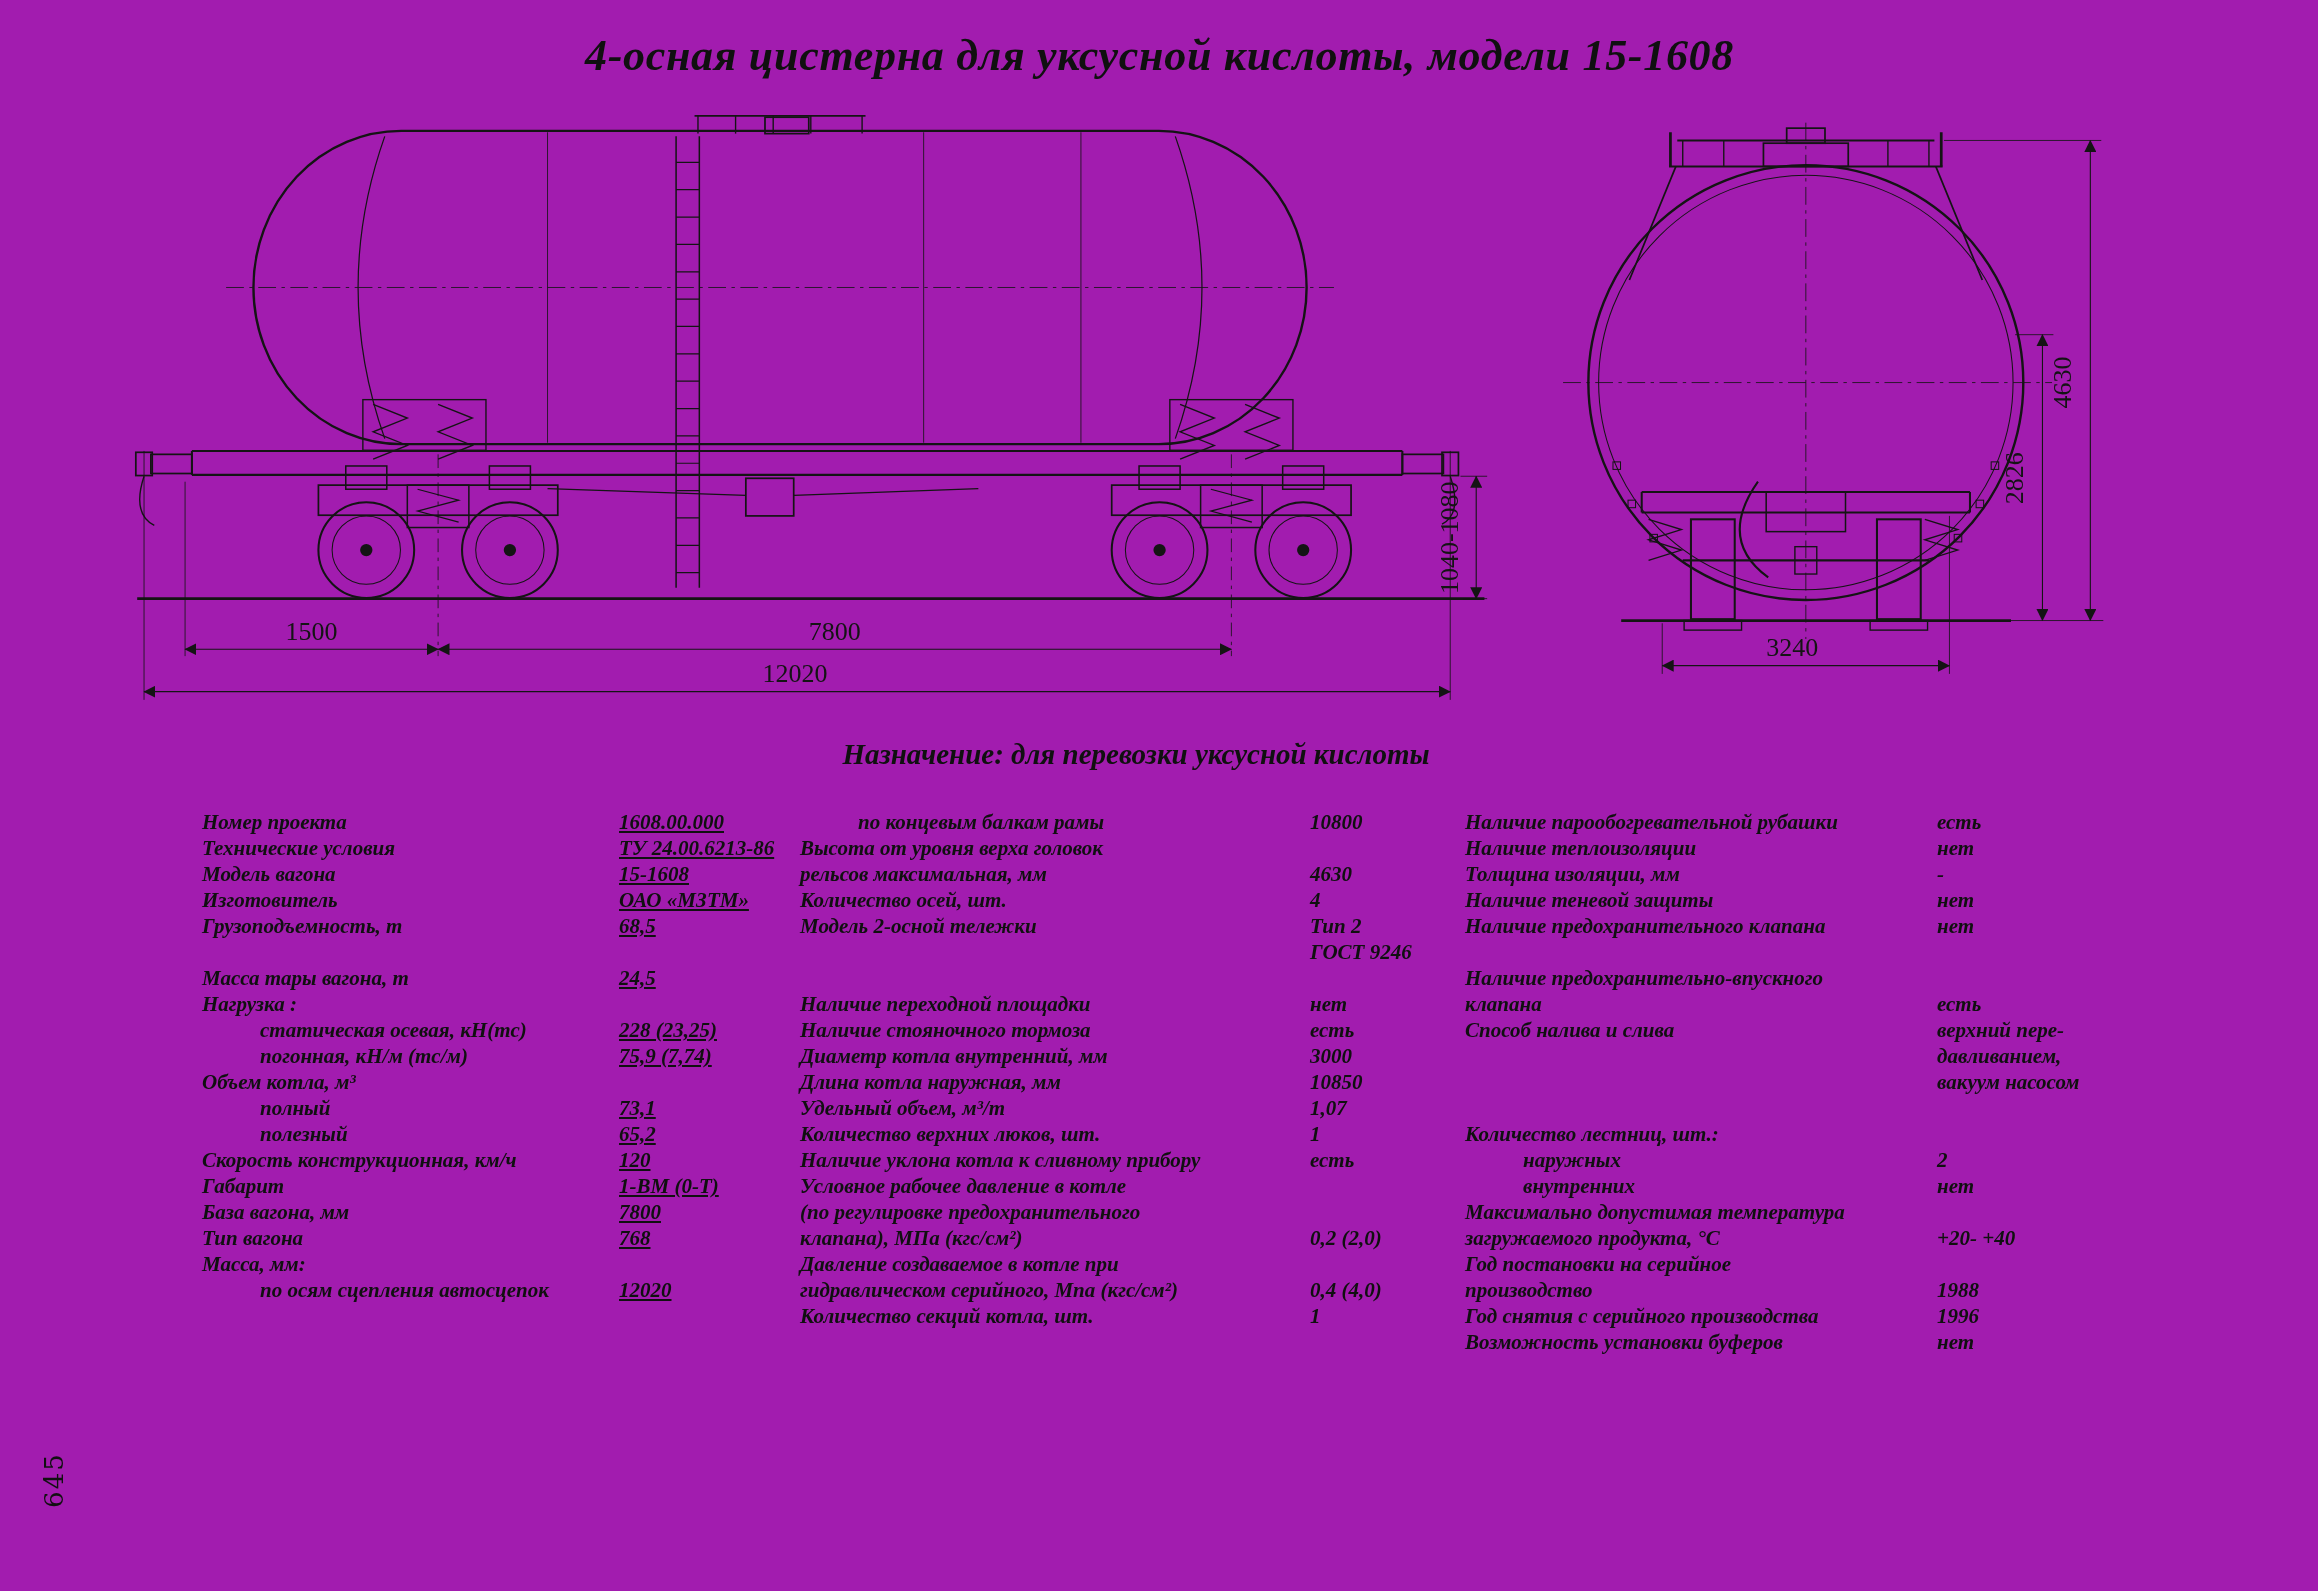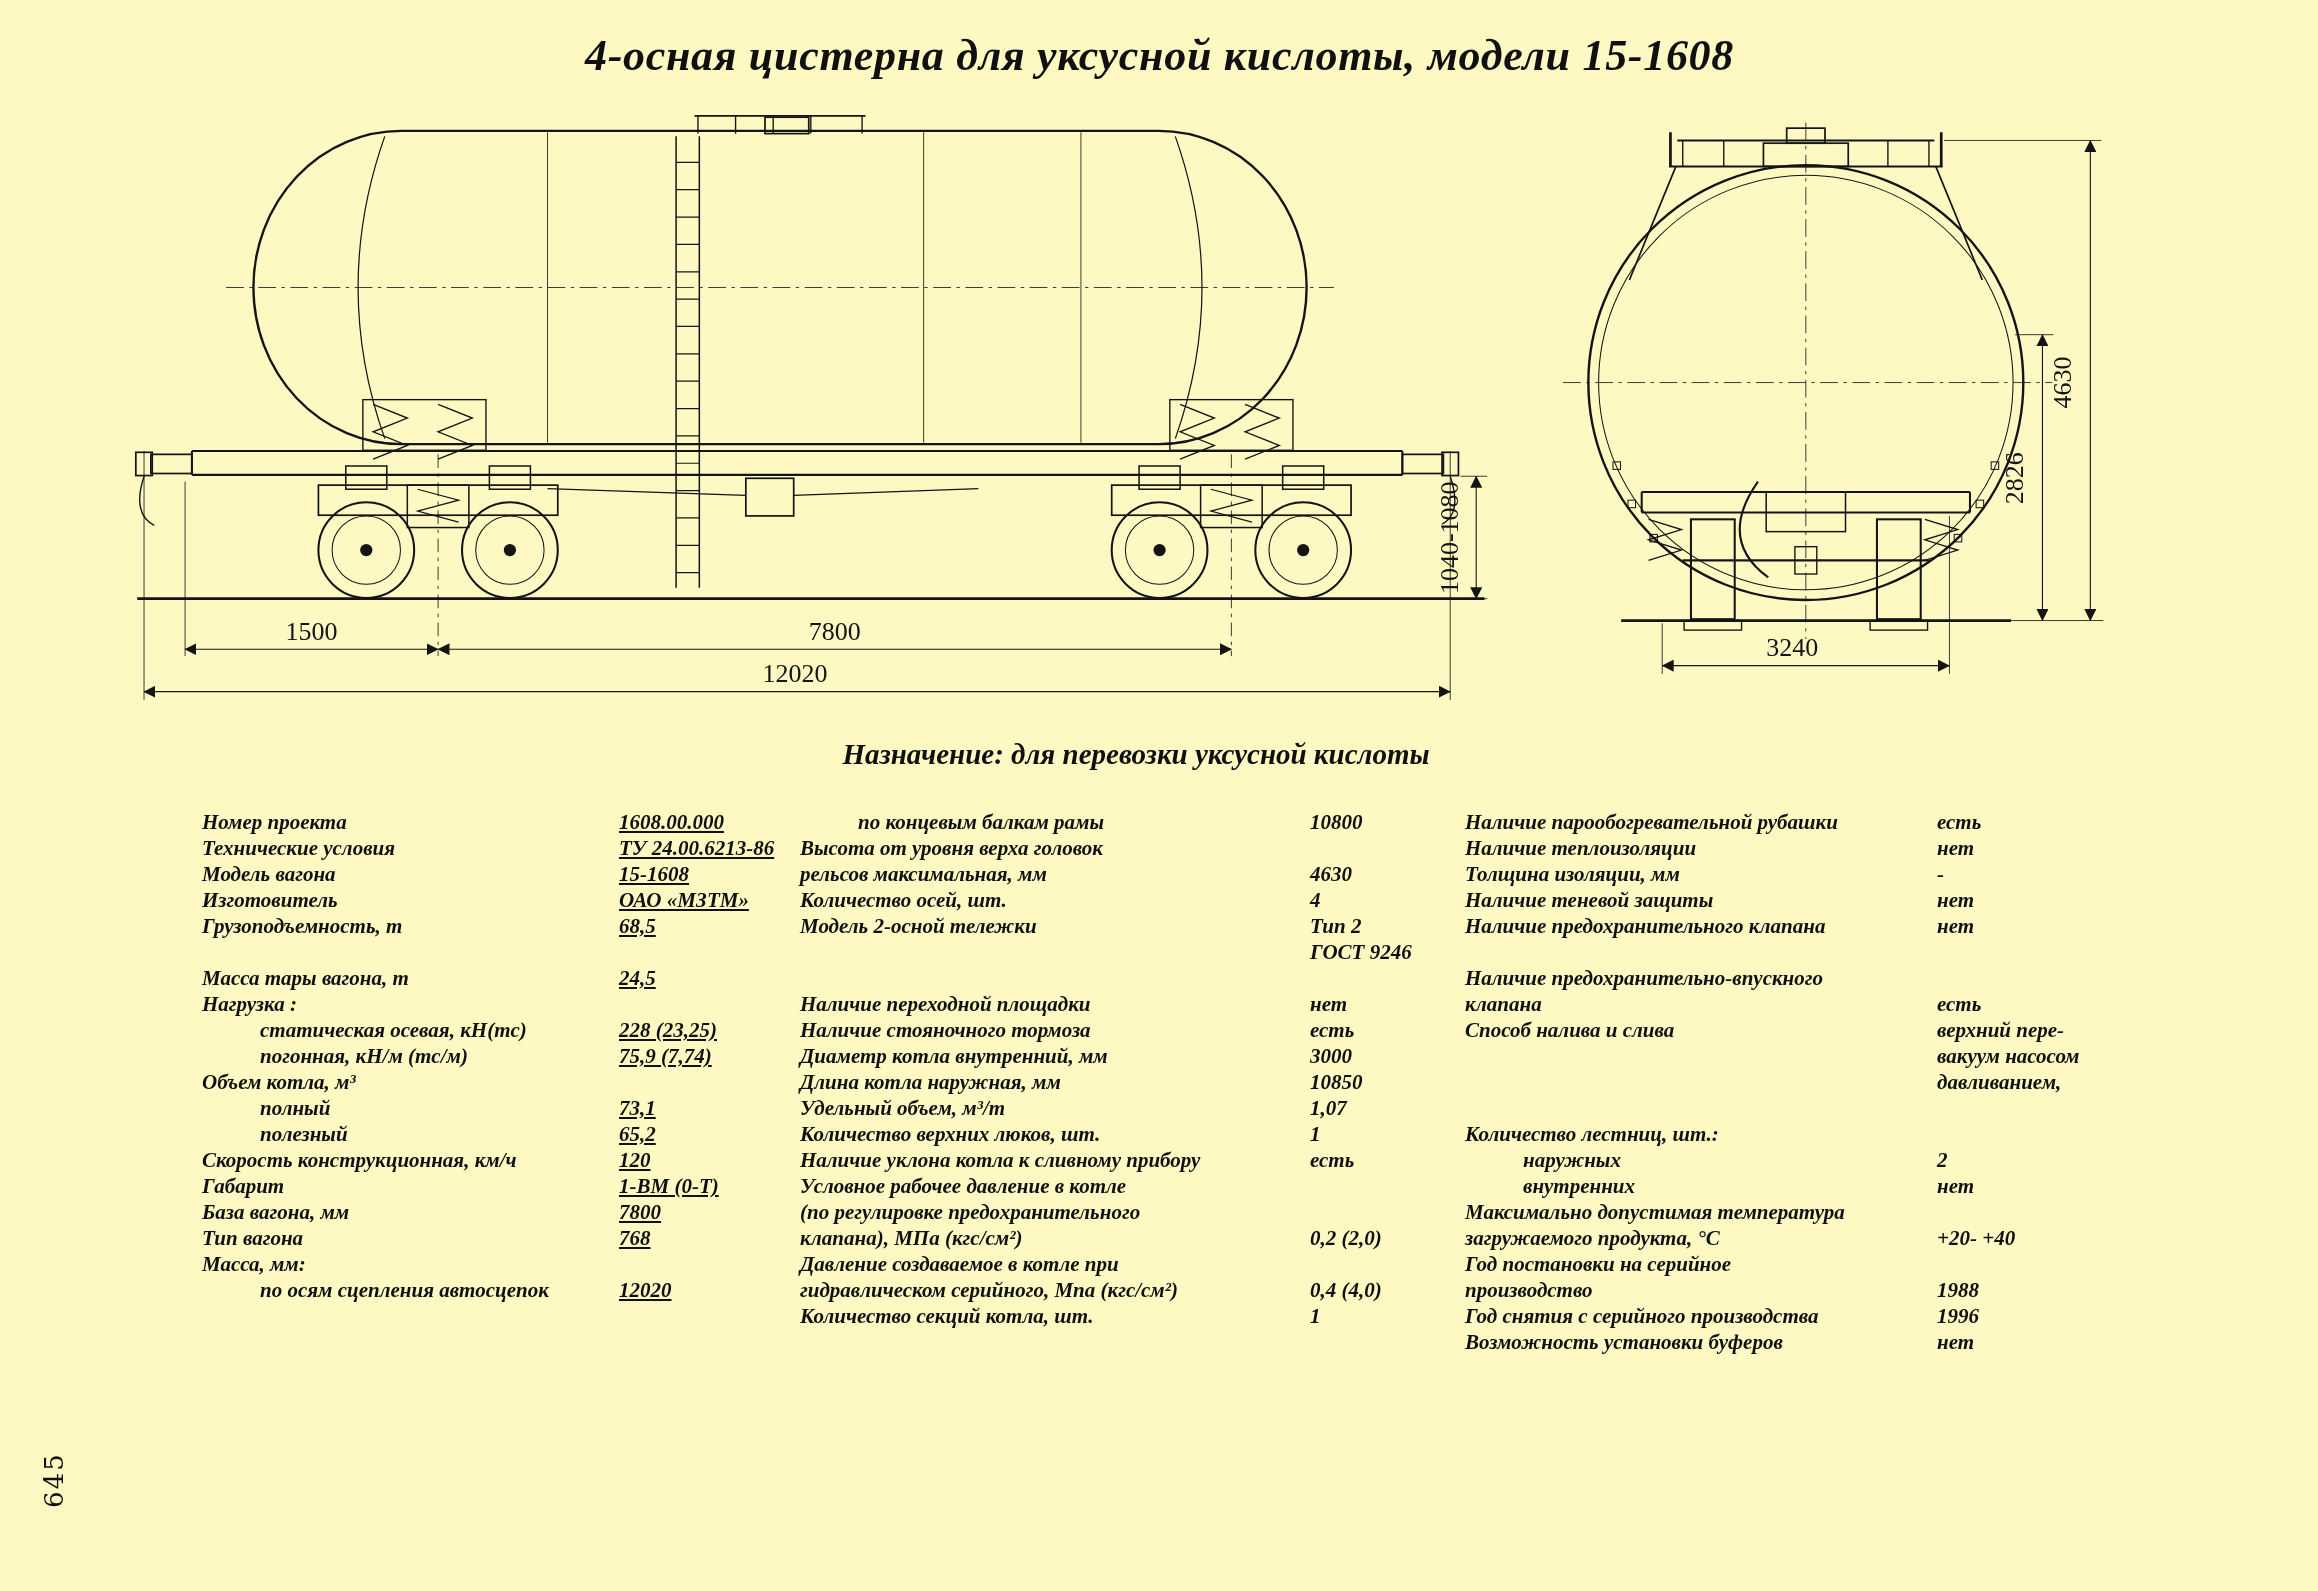--- a/index.html
+++ b/index.html
@@ -1,16 +1,16 @@
 <!DOCTYPE html>
 <html style="font-size:11px"><head>
 <meta charset="utf-8">
 <style>
   html,body{margin:0;padding:0;background:#ffffff;}
-  .page{position:relative;width:2319px;height:1591px;background:#fef9c3;overflow:hidden;
+  .page{position:relative;width:2319px;height:1591px;background:#a21caf;overflow:hidden;
         color:#101010;font-family:"Liberation Serif","DejaVu Serif",serif;}
   .title{position:absolute;top:31.5px;left:0;right:0;text-align:center;
          font:italic 700 44px/1.1 "Liberation Serif","DejaVu Serif",serif;letter-spacing:0.7px;}
   .purpose{position:absolute;top:740px;left:50%;transform:translateX(-54%);
            font:italic 700 29px/1 "Liberation Serif","DejaVu Serif",serif;white-space:nowrap;}
   .pageno{position:absolute;left:26px;top:1465px;transform:rotate(-90deg);
           font:400 26px "DejaVu Serif",serif;letter-spacing:2.1px;}
   svg.drawing{position:absolute;left:68px;top:109px;}
   .spec-col{position:absolute;top:809px;
             font:italic 700 21px/26px "Liberation Serif","DejaVu Serif",serif;text-align:center;}
@@ -383,25 +383,25 @@
       <div class="spec-row">
         <span class="lab">клапана</span>
         <span class="val">есть</span>
       </div>
       <div class="spec-row">
         <span class="lab">Способ налива и слива</span>
         <span class="val">верхний пере-</span>
       </div>
       <div class="spec-row">
         <span class="lab"></span>
+        <span class="val">давливанием,</span>
+      </div>
+      <div class="spec-row">
+        <span class="lab"></span>
         <span class="val">вакуум насосом</span>
-      </div>
-      <div class="spec-row">
-        <span class="lab"></span>
-        <span class="val">давливанием,</span>
       </div>
       <div class="spec-row">
         <span class="lab"></span>
         <span class="val"></span>
       </div>
       <div class="spec-row">
         <span class="lab">Количество лестниц, шт.:</span>
         <span class="val"></span>
       </div>
       <div class="spec-row indent">

